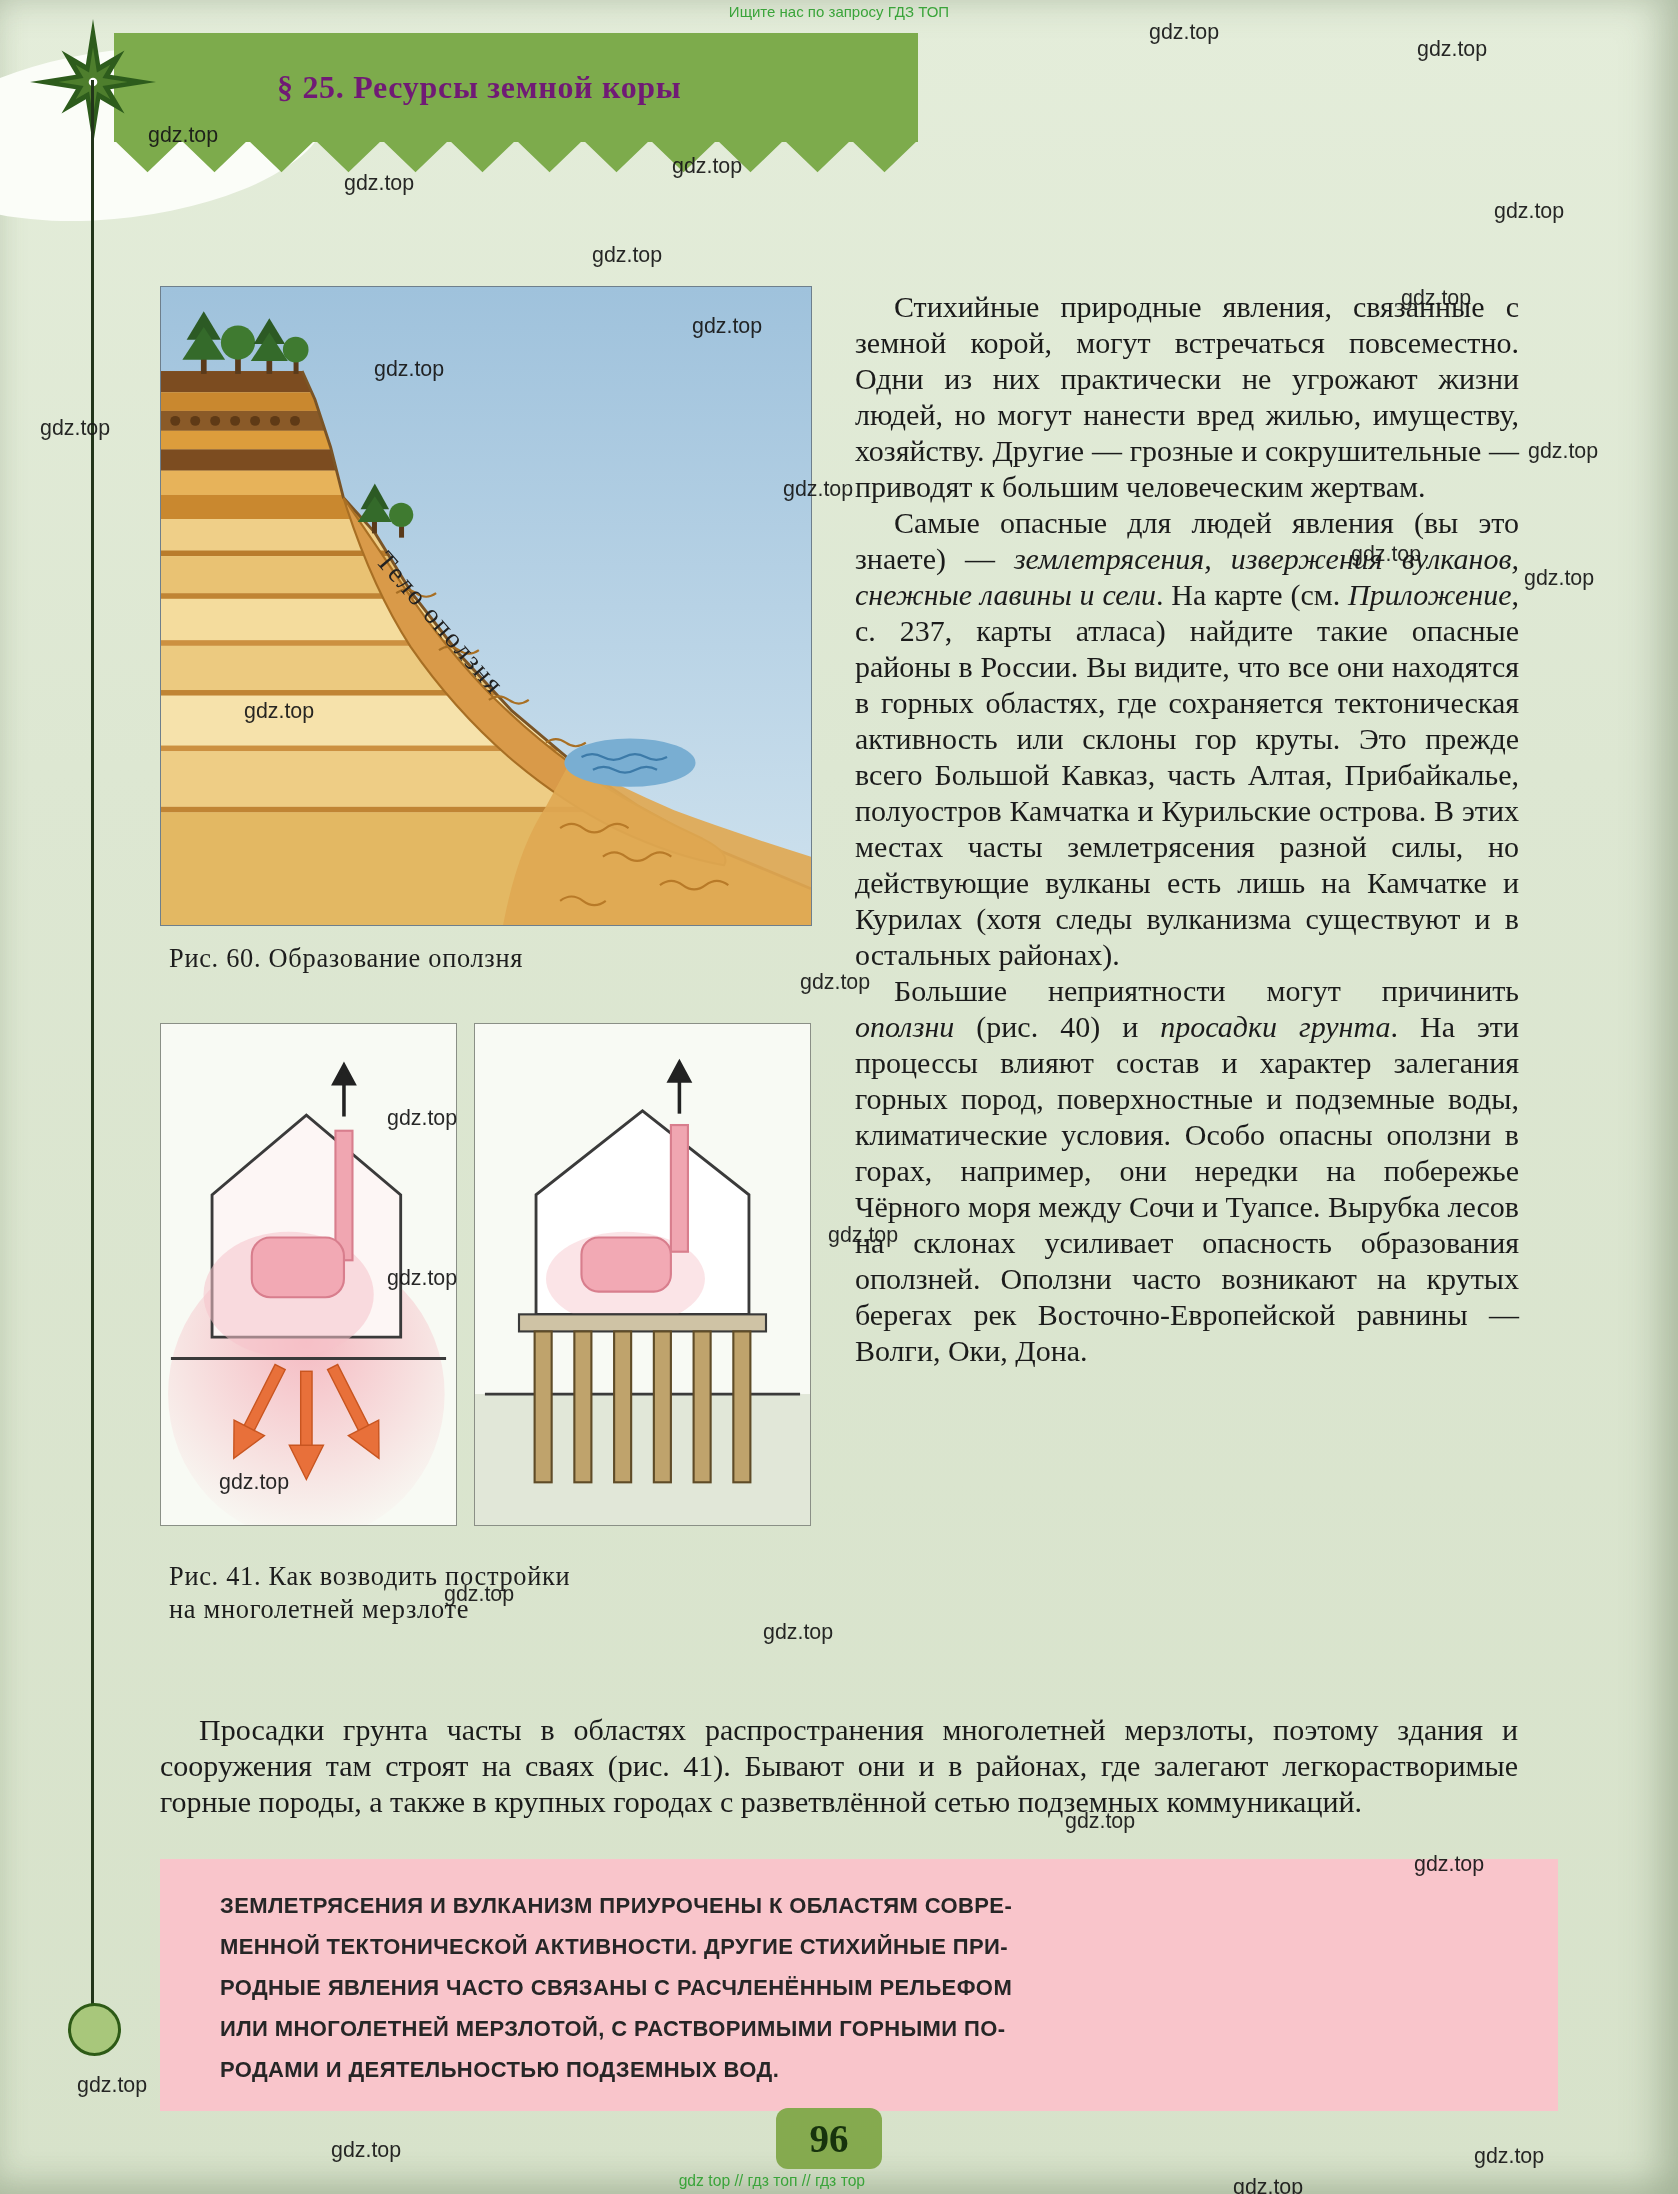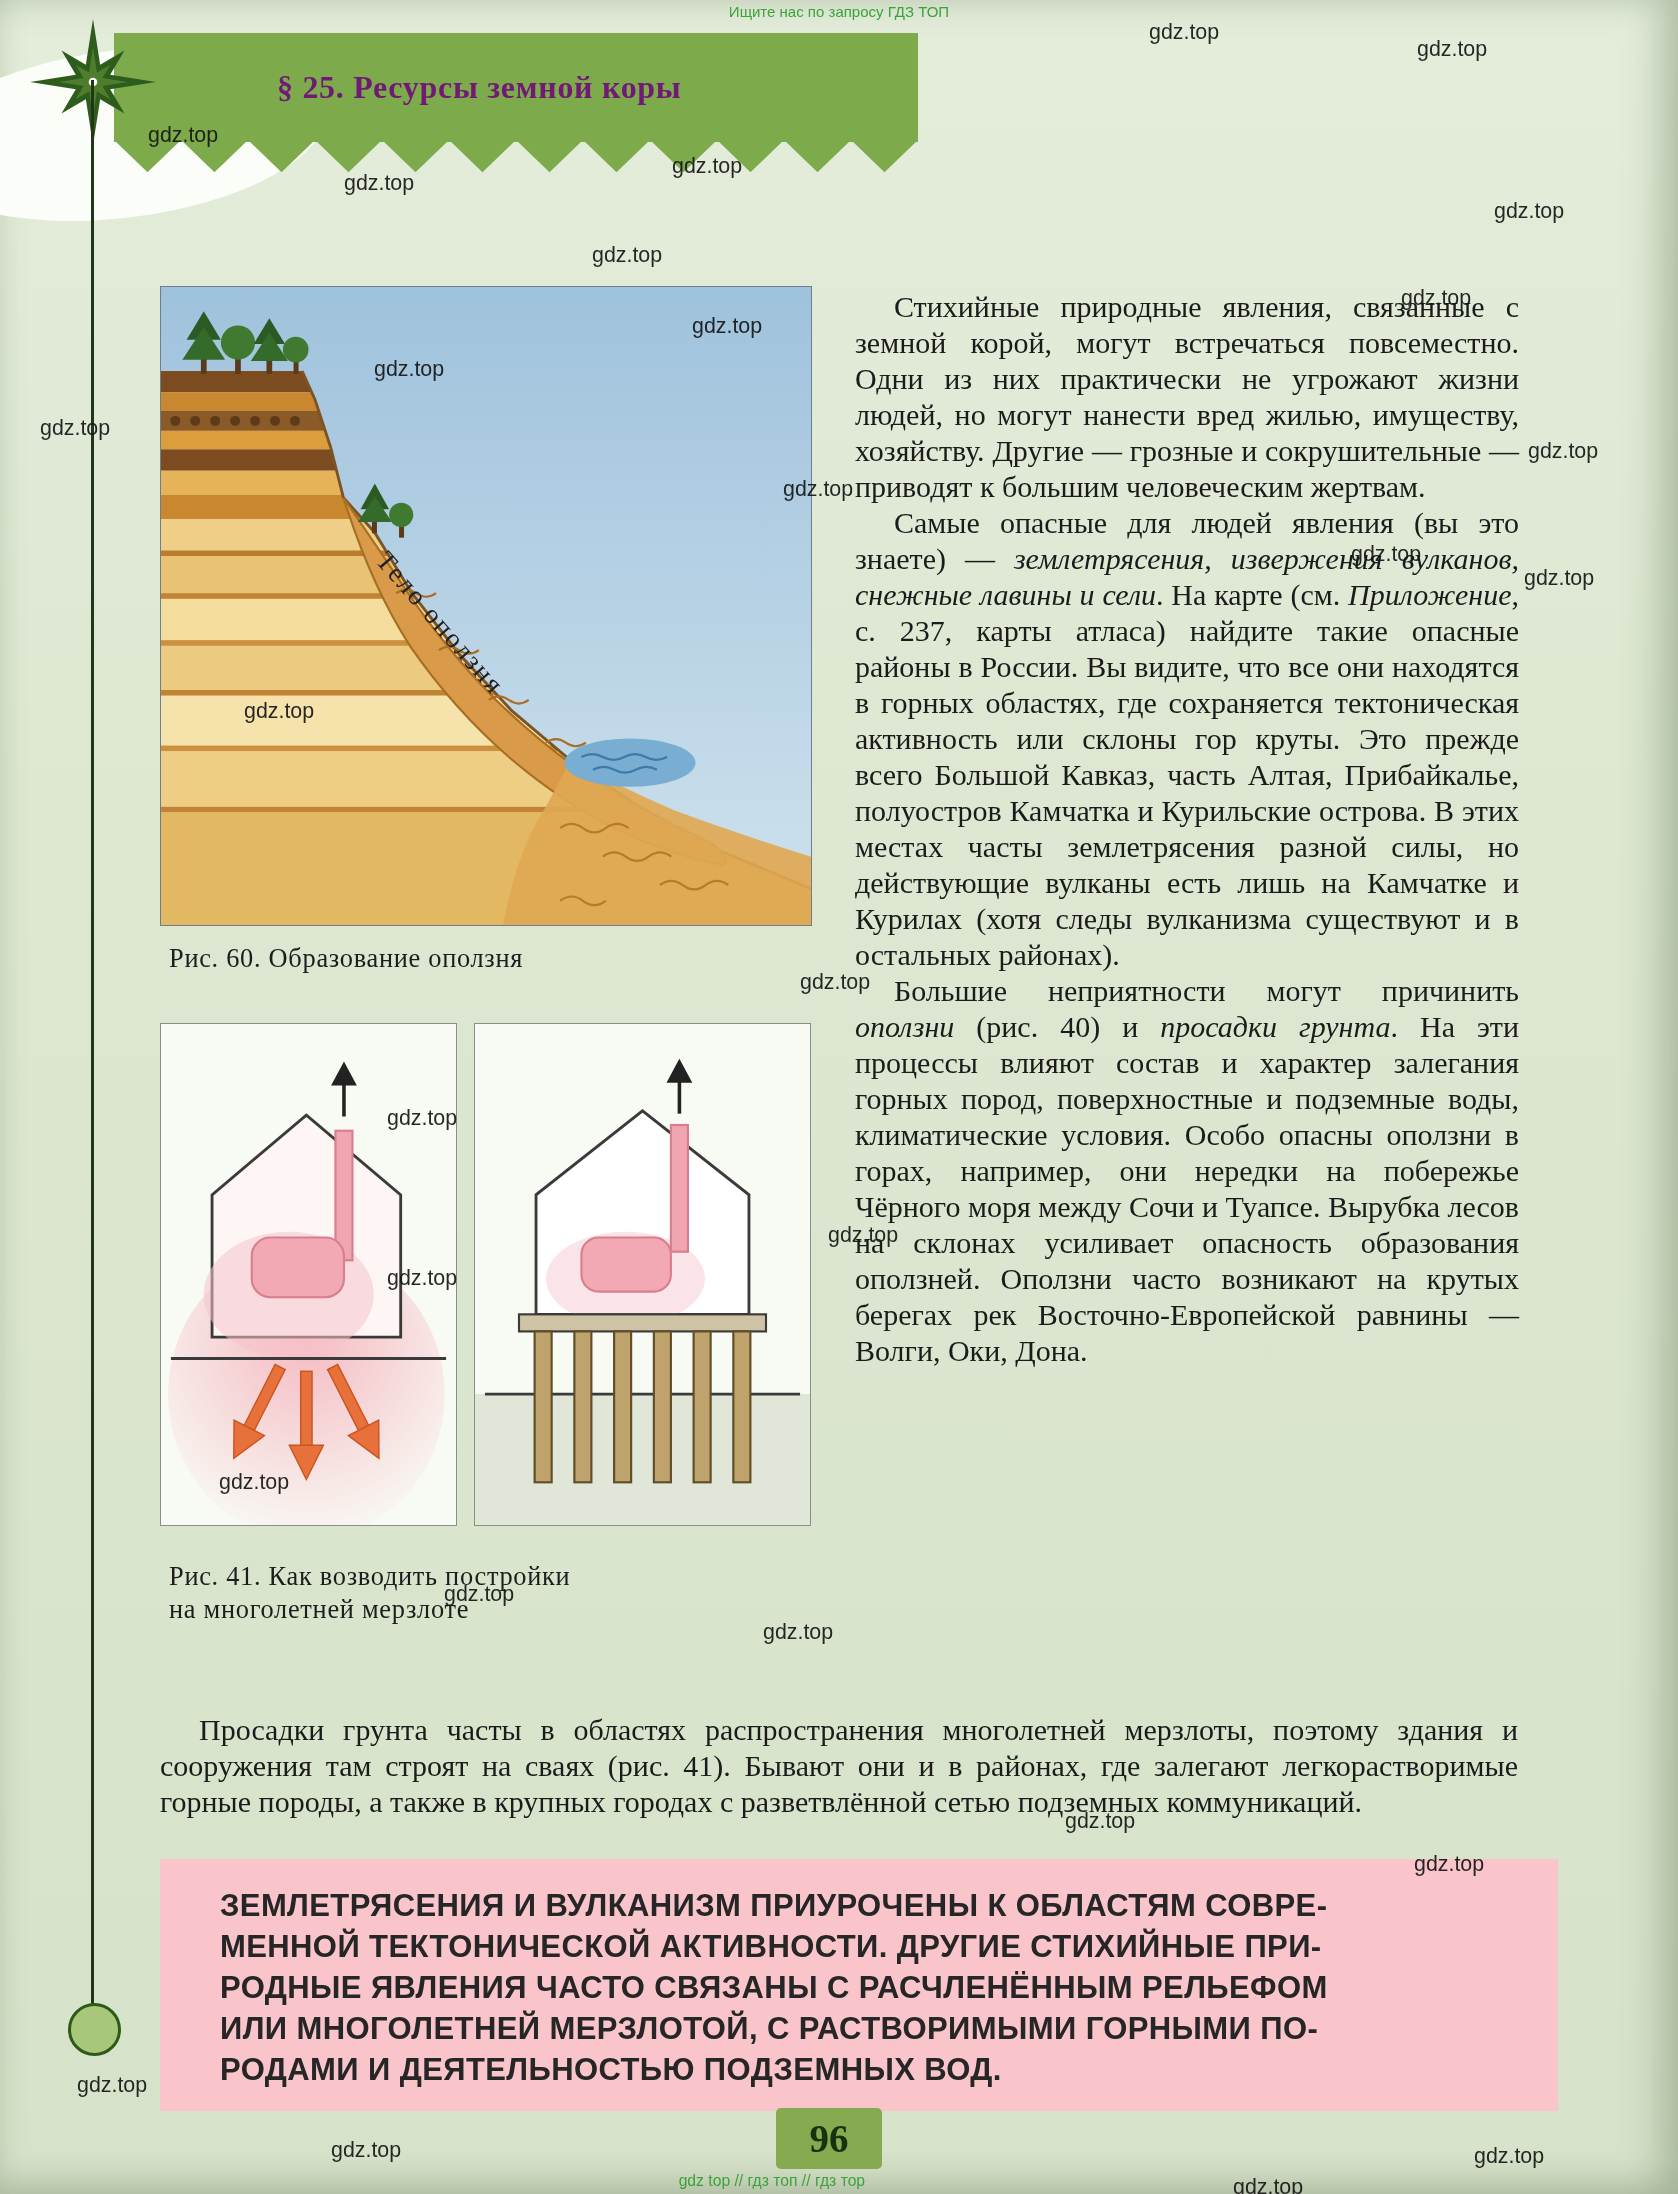--- a/index.html
+++ b/index.html
@@ -26,24 +26,24 @@
   .fig41a{position:absolute;left:160px;top:1023px;width:297px;height:503px;box-sizing:border-box;border:1.4px solid #8a8f86;background:#f8faf4;}
   .fig41b{position:absolute;left:474px;top:1023px;width:337px;height:503px;box-sizing:border-box;border:1.4px solid #8a8f86;background:#f8faf4;}
   .fig41a svg,.fig41b svg{display:block;width:100%;height:100%;}
   .cap41{position:absolute;left:169px;top:1560px;font-size:26.4px;line-height:33px;color:#1d1d1d;letter-spacing:0.7px;}
   .column{position:absolute;left:855px;top:289px;width:664px;font-size:30px;line-height:36px;text-align:justify;}
   .column p,.fullpara p{margin:0;text-indent:39px;}
   .fullpara{position:absolute;left:160px;top:1712px;width:1358px;font-size:30px;line-height:36px;text-align:justify;}
   .it{font-style:italic;}
   .summary{position:absolute;left:160px;top:1859px;width:1398px;box-sizing:border-box;
     background:#f9c5cb;padding:26px 40px 21.4px 60px;
-    font-family:"Liberation Sans",sans-serif;font-weight:bold;font-size:31px;line-height:41px;
+    font-family:"Liberation Sans",sans-serif;font-weight:bold;font-size:22px;line-height:41px;
     color:#262626;letter-spacing:0.4px;}
   .pagenum{position:absolute;left:776px;top:2108px;width:106px;height:61px;background:#85aa4f;
-    border-radius:5px;display:flex;align-items:center;justify-content:center;
+    border-radius:12px;display:flex;align-items:center;justify-content:center;
     font-weight:bold;font-size:39px;color:#17330d;}
   .wm-layer{position:absolute;left:8px;top:0;width:100%;height:100%;z-index:20;pointer-events:none;}
   .wm{position:absolute;font-family:"Liberation Sans",sans-serif;font-size:21.4px;color:#161616;opacity:.92;white-space:nowrap;}
   .wm-top{position:absolute;top:2.9px;left:50%;transform:translateX(-50%);
     font-family:"Liberation Sans",sans-serif;font-size:15px;color:#3aa43a;z-index:21;}
   .wm-bottom{position:absolute;top:2172px;left:46%;transform:translateX(-50%);
     font-family:"Liberation Sans",sans-serif;font-size:15.7px;color:#3aa43a;z-index:21;}
 </style>
 </head>
 <body>

